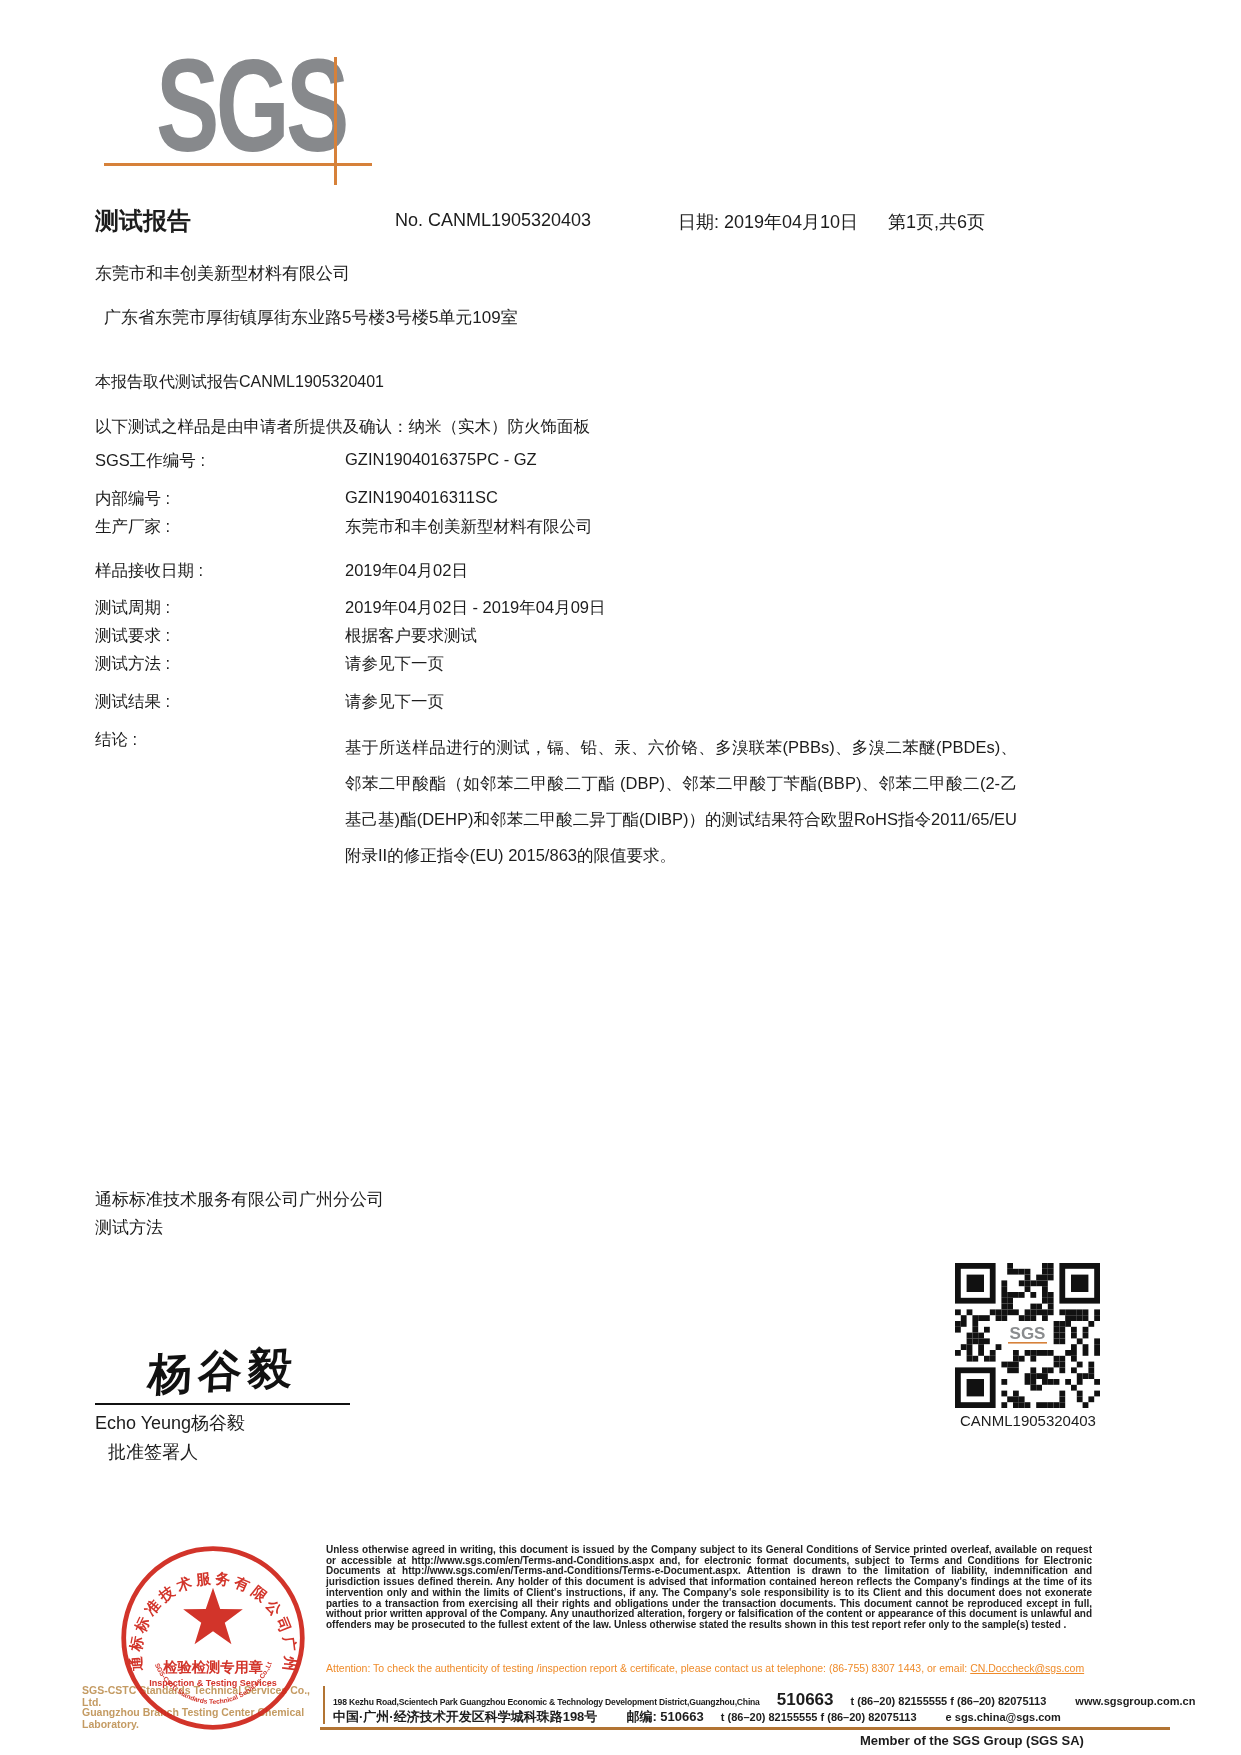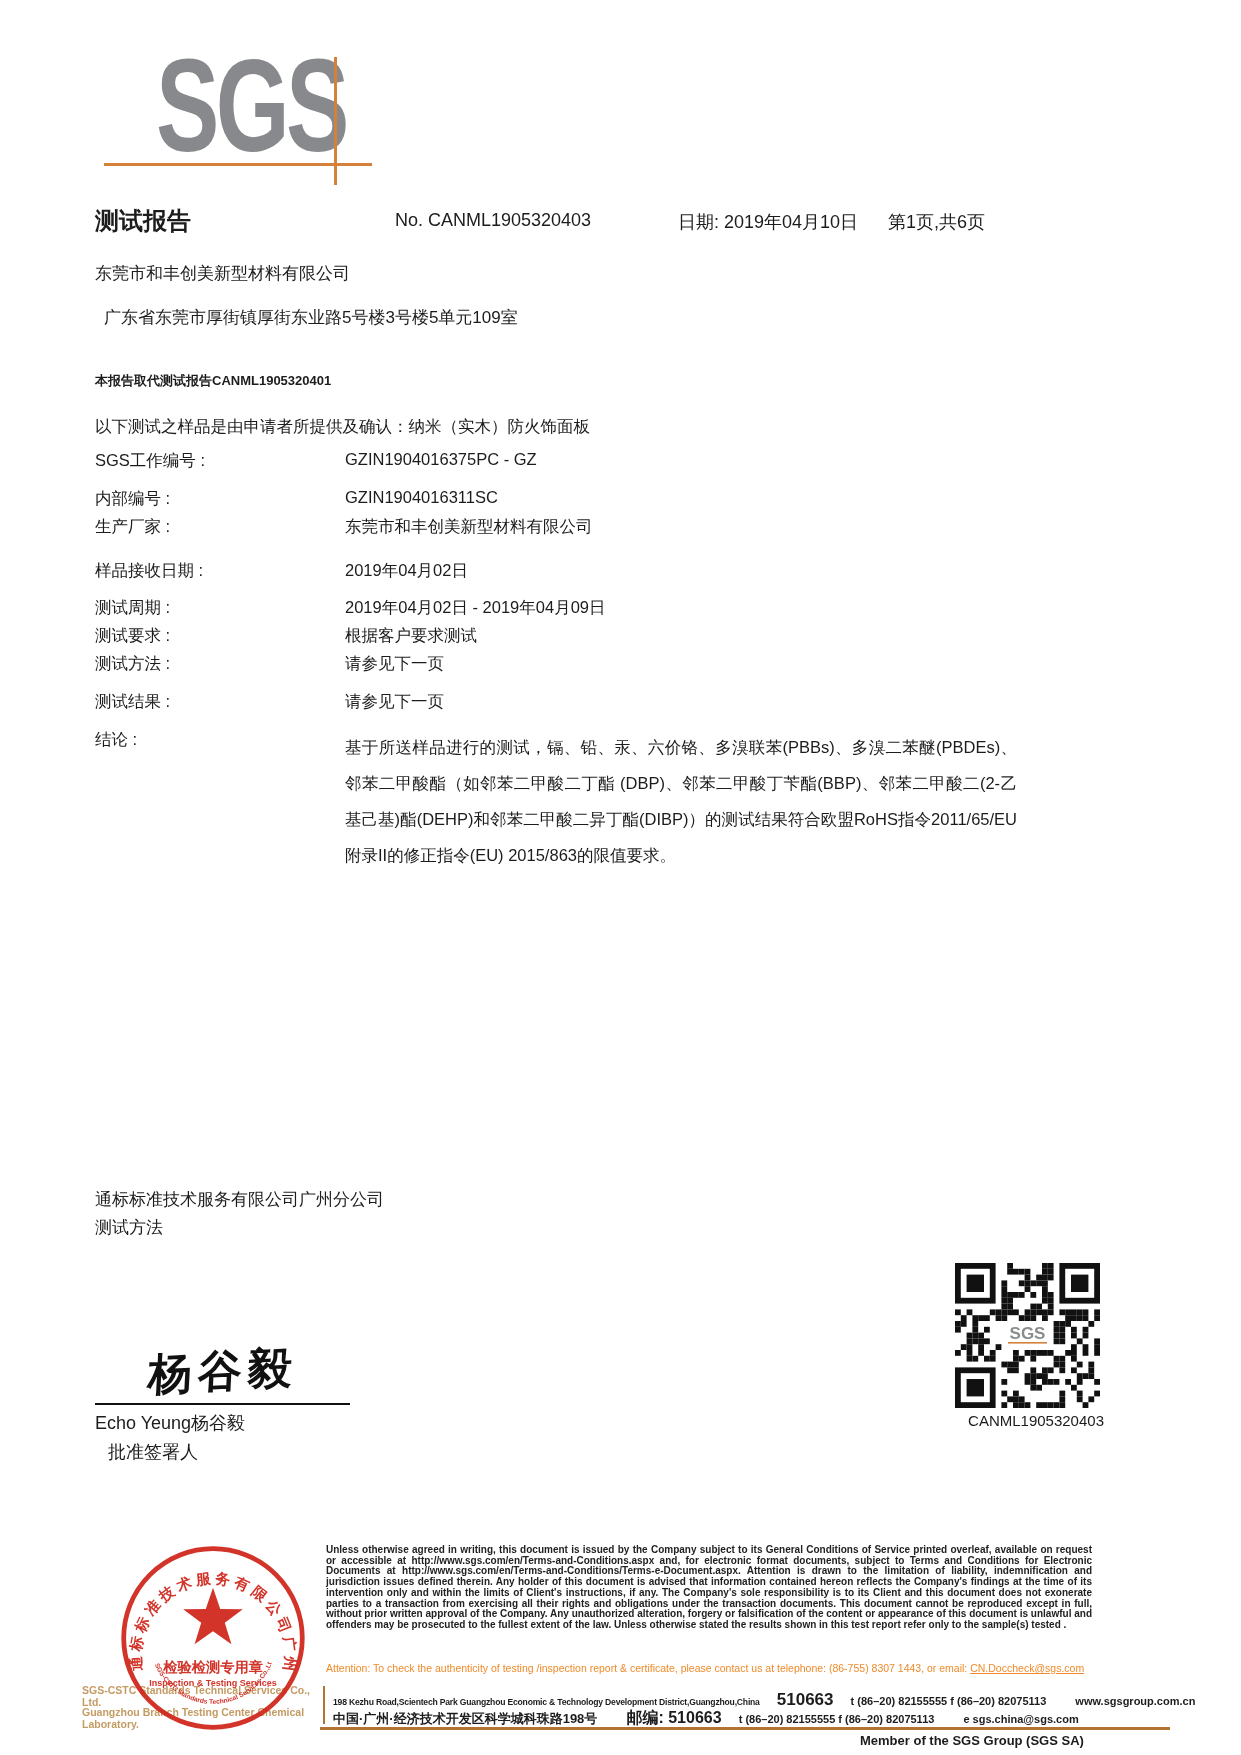--- a/index.html
+++ b/index.html
@@ -14,21 +14,21 @@
   .logo-vline{left:334px;top:57px;width:3px;height:128px;background:#d6813a;}
 
   .report-title{left:95px;top:205px;font-size:24px;font-weight:bold;}
   .report-no{left:395px;top:210px;font-size:18px;}
   .report-date{left:678px;top:210px;font-size:18px;}
   .report-page{left:888px;top:210px;font-size:18px;}
 
   .applicant-name{left:95px;top:262px;font-size:17px;}
   .applicant-address{left:104px;top:306px;font-size:17px;}
 
-  .replace-note{left:95px;top:372px;font-size:13px;font-weight:bold;}
+  .replace-note{left:95px;top:372px;font-size:16px;font-weight:normal;}
   .sample-note{left:95px;top:416px;font-size:16.5px;}
 
   .frow{left:95px;width:1050px;font-size:16.5px;}
   .frow .flabel{position:absolute;left:0;top:0;}
   .frow .fvalue{position:absolute;left:250px;top:0;}
   .r0{top:450px;} .r1{top:488px;} .r2{top:516px;} .r3{top:560px;}
   .r4{top:597px;} .r5{top:625px;} .r6{top:653px;} .r7{top:691px;}
 
   .conclusion-row{top:729px;}
   .conclusion-text{position:absolute;left:250px;top:0;width:672px;
@@ -37,40 +37,40 @@
   .issuer-company{left:95px;top:1188px;font-size:17px;}
   .issuer-sign-label{left:95px;top:1216px;font-size:17px;}
 
   .signature-script{left:148px;top:1342px;font-size:44px;font-weight:600;
      letter-spacing:6px;transform:rotate(-3deg) skewX(-6deg);color:#111;}
   .signature-line{left:95px;top:1403px;width:255px;height:2px;background:#111;}
   .signer-name{left:95px;top:1411px;font-size:18px;}
   .signer-role{left:108px;top:1440px;font-size:18px;}
 
   .qr-wrap{left:955px;top:1263px;width:145px;height:145px;}
-  .qr-caption{left:952px;top:1412px;width:152px;text-align:right;font-size:15px;}
+  .qr-caption{left:952px;top:1412px;width:152px;text-align:center;font-size:15px;}
 
   
   .disclaimer{left:326px;top:1545px;width:766px;font-size:10px;line-height:10.7px;
      font-weight:600;text-align:justify;color:#222;}
   .attention{left:326px;top:1662px;width:766px;font-size:10.5px;line-height:12.5px;
      font-weight:normal;color:#ef8b2a;}
   .attention .em{text-decoration:underline;}
 
   .foot-co1{left:82px;top:1684px;width:240px;font-size:10.5px;color:#c49b63;font-weight:600;}
   .foot-co2{left:82px;top:1706px;width:240px;font-size:10.5px;color:#c49b63;font-weight:600;}
 
   .foot-divider{left:323px;top:1686px;width:2px;height:38px;background:#b27433;}
 
   .addr1{left:333px;top:1690px;width:830px;font-size:11px;white-space:nowrap;font-weight:600;}
   .addr1 .tiny{font-size:8.6px;letter-spacing:-0.2px;}
   .addr1 .zip{font-size:17px;}
   .addr2{left:333px;top:1708px;width:830px;font-size:11px;white-space:nowrap;font-weight:600;}
   .addr2 .cn{font-size:13px;font-weight:bold;}
-  .addr2 .zip{font-size:16px;margin-top:40px;}
+  .addr2 .zip{font-size:13px;margin-top:40px;}
   .addr-rule{left:320px;top:1727px;width:850px;height:3px;background:#b27433;}
   .member-note{left:860px;top:1733px;width:300px;text-align:left;font-size:13px;font-weight:600;}
 
   .stamp{left:118px;top:1543px;width:190px;height:190px;opacity:0.92;}
   .gap{display:inline-block;width:14px;}
   .gap-l{display:inline-block;width:26px;}
 </style>
 </head>
 <body>
 

